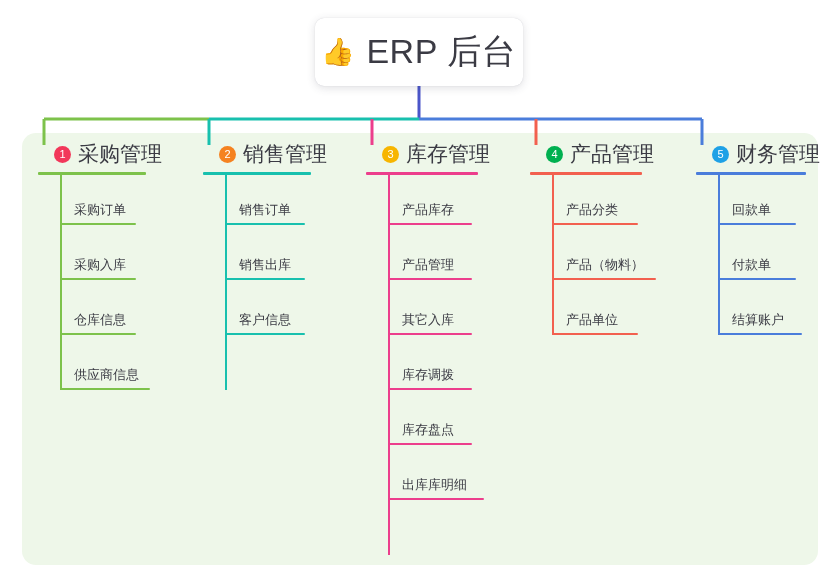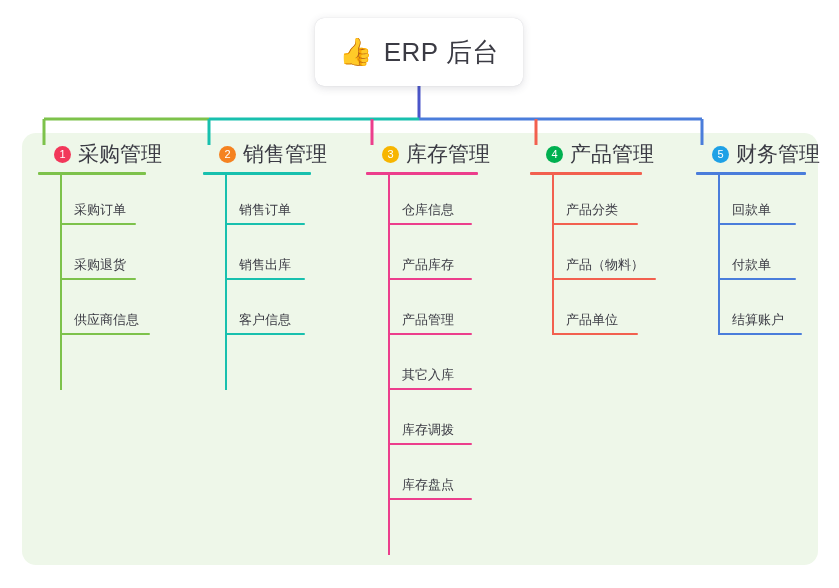--- a/index.html
+++ b/index.html
@@ -37,21 +37,21 @@
     justify-content: center;
     gap: 11px;
     box-sizing: border-box;
   }
   .root-emoji {
     font-size: 27px;
     line-height: 1;
     display: inline-block;
   }
   .root-title {
-    font-size: 26px;
+    font-size: 34px;
     color: #3b3b44;
     letter-spacing: 0.5px;
     white-space: nowrap;
   }
 
   
   #connectors {
     position: absolute;
     left: 0;
     top: 0;
@@ -173,21 +173,25 @@
           <span class="branch-title">采购管理</span>
         </div>
         <div class="branch-rule" style="width: 108px; background: rgb(125, 194, 75);"></div>
         <div class="leaves">
           <div class="leaf-stem" style="background: rgb(125, 194, 75); height: 215px;"></div>
           <div class="leaf">
             <span class="leaf-label">采购订单</span>
             <div class="leaf-rule" style="width: 76px; background: rgb(125, 194, 75);"></div>
           </div>
           <div class="leaf">
-            <span class="leaf-label">采购退货</span>
+            <span class="leaf-label">采购入库</span>
+            <div class="leaf-rule" style="width: 76px; background: rgb(125, 194, 75);"></div>
+          </div>
+          <div class="leaf">
+            <span class="leaf-label">仓库信息</span>
             <div class="leaf-rule" style="width: 76px; background: rgb(125, 194, 75);"></div>
           </div>
           <div class="leaf">
             <span class="leaf-label">供应商信息</span>
             <div class="leaf-rule" style="width: 90px; background: rgb(125, 194, 75);"></div>
           </div>
         </div>
       </div>
       <div class="branch" style="left: 203px;">
         <div class="branch-header">
@@ -213,42 +217,42 @@
       </div>
       <div class="branch" style="left: 366px;">
         <div class="branch-header">
           <span class="badge" style="background: rgb(247, 181, 0);">3</span>
           <span class="branch-title">库存管理</span>
         </div>
         <div class="branch-rule" style="width: 112px; background: rgb(236, 62, 140);"></div>
         <div class="leaves">
           <div class="leaf-stem" style="background: rgb(236, 62, 140); height: 380px;"></div>
           <div class="leaf">
-            <span class="leaf-label">仓库信息</span>
-            <div class="leaf-rule" style="width: 84px; background: rgb(236, 62, 140);"></div>
-          </div>
-          <div class="leaf">
             <span class="leaf-label">产品库存</span>
             <div class="leaf-rule" style="width: 84px; background: rgb(236, 62, 140);"></div>
           </div>
           <div class="leaf">
             <span class="leaf-label">产品管理</span>
             <div class="leaf-rule" style="width: 84px; background: rgb(236, 62, 140);"></div>
           </div>
           <div class="leaf">
             <span class="leaf-label">其它入库</span>
             <div class="leaf-rule" style="width: 84px; background: rgb(236, 62, 140);"></div>
           </div>
           <div class="leaf">
             <span class="leaf-label">库存调拨</span>
             <div class="leaf-rule" style="width: 84px; background: rgb(236, 62, 140);"></div>
           </div>
           <div class="leaf">
             <span class="leaf-label">库存盘点</span>
             <div class="leaf-rule" style="width: 84px; background: rgb(236, 62, 140);"></div>
+          </div>
+          <div class="leaf">
+            <span class="leaf-label">出库库明细</span>
+            <div class="leaf-rule" style="width: 96px; background: rgb(236, 62, 140);"></div>
           </div>
         </div>
       </div>
       <div class="branch" style="left: 530px;">
         <div class="branch-header">
           <span class="badge" style="background: rgb(0, 176, 80);">4</span>
           <span class="branch-title">产品管理</span>
         </div>
         <div class="branch-rule" style="width: 112px; background: rgb(242, 96, 79);"></div>
         <div class="leaves">

